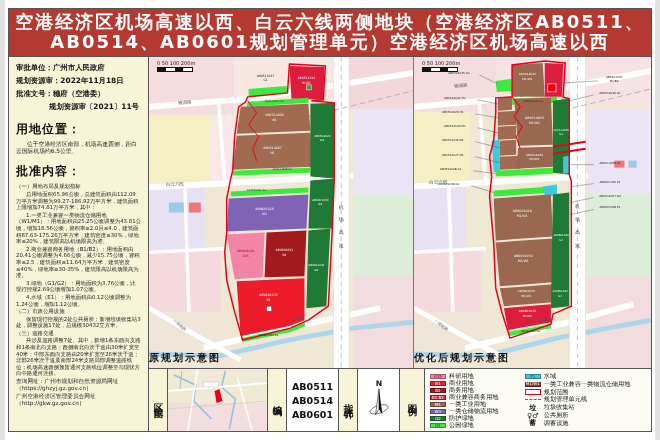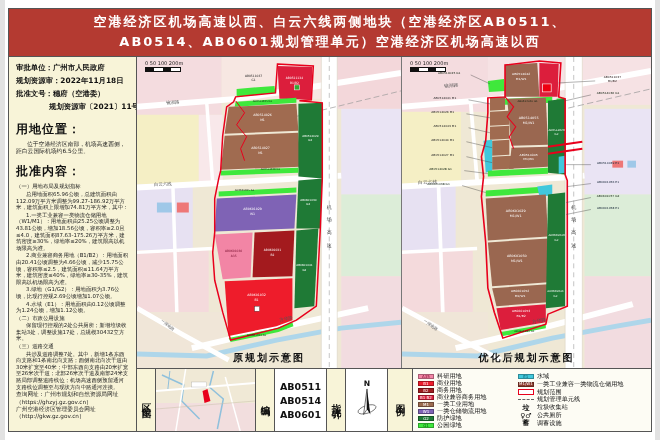--- a/index.html
+++ b/index.html
@@ -1,38 +1,38 @@
 <!DOCTYPE html>
 <html><head>
 <meta charset="utf-8">
 <style>
   html,body{margin:0;padding:0;}
   body{width:660px;height:440px;background:#ffffff;font-family:"DejaVu Sans",sans-serif;position:relative;overflow:hidden;}
   .edge{position:absolute;top:0;bottom:0;width:5px;background:#e2e2e2;}
   .edge.l{left:0}.edge.r{right:0}
   .frame{position:absolute;left:8px;top:8px;right:8px;bottom:8px;border:1px solid #555;display:flex;flex-direction:column;background:#fff;}
-  .title-bar{background:#b43a31;color:#fff;text-align:center;font-weight:bold;font-size:13px;letter-spacing:2px;line-height:20px;padding:3px 0 4px;border-bottom:1px solid #555;}
+  .title-bar{background:#b43a31;color:#fff;text-align:center;font-weight:bold;font-size:18px;letter-spacing:2px;line-height:20px;padding:3px 0 4px;border-bottom:1px solid #555;}
   .body-row{flex:1;display:flex;min-height:0;}
   
-  .left-panel{width:128px;background:#f8f4d8;border-right:1px solid #555;padding:4px 7px;box-sizing:border-box;overflow:hidden;color:#111;}
+  .left-panel{width:140px;background:#f8f4d8;border-right:1px solid #555;padding:4px 7px;box-sizing:border-box;overflow:hidden;color:#111;}
   .ap-line{font-size:7.4px;font-weight:bold;line-height:13px;white-space:nowrap;}
   .ap-indent{padding-left:33px;}
   .sect{font-size:12px;font-weight:bold;margin:8px 0 3px;letter-spacing:1px;}
   .body-text{font-size:5.8px;line-height:7.2px;margin:0;text-indent:11px;color:#222;}
   .para{font-size:5.4px;line-height:6.6px;margin:0 0 1px;color:#222;text-indent:10px;}
   .para-h{text-indent:0;}
   .note{font-size:5.7px;line-height:7.4px;margin:0;color:#222;}
   
   .maps-area{flex:1;display:flex;flex-direction:column;min-width:0;}
   .maps-row{height:311px;display:flex;border-bottom:1px solid #555;}
   .map-panel{position:relative;overflow:hidden;}
   .mp-left{width:264px;border-right:1px solid #777;}
   .mp-right{flex:1;}
   svg.map{position:absolute;left:0;top:0;width:100%;height:100%;display:block;}
-  .map-title{position:absolute;left:0;right:0;bottom:3px;text-align:center;font-size:10px;font-weight:bold;color:#111;letter-spacing:2px;}
+  .map-title{position:absolute;left:0;right:0;bottom:3px;font-size:10px;font-weight:bold;color:#111;letter-spacing:2px;}
   .scalebar{position:absolute;left:8px;top:4px;font-size:5px;color:#222;line-height:5px;}
   .scalebar .bar{width:34px;height:2.5px;margin-top:1px;background:repeating-linear-gradient(90deg,#111 0 8px,#fff 8px 17px);border:0.5px solid #111;}
   
   .bottom-row{flex:1;display:flex;background:#fdfcf4;min-height:0;justify-content:space-between;}
   .cell{border-right:1px solid #555;box-sizing:border-box;}
   .vlabel{width:19px;display:flex;align-items:center;justify-content:center;writing-mode:vertical-rl;text-orientation:upright;font-size:9.5px;font-weight:bold;letter-spacing:3px;background:#f8f4d8;color:#111;}
   .minimap{width:100px;position:relative;background:#f1ead8;padding:0;}
   .minimap svg{width:100%;height:100%;display:block;}
   .codes{width:52px;display:flex;flex-direction:column;justify-content:center;gap:3px;padding-left:5px;font-size:9.5px;font-weight:bold;background:#fff;color:#111;}
   .compass{width:42px;display:flex;align-items:center;justify-content:center;background:#fff;}

